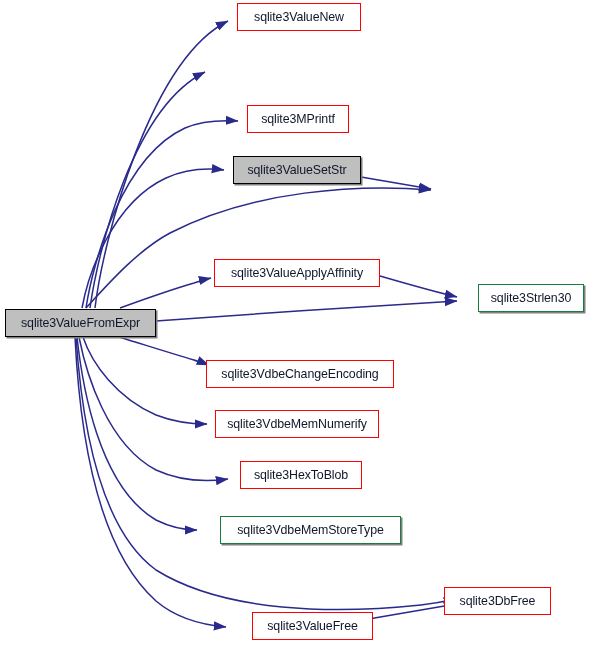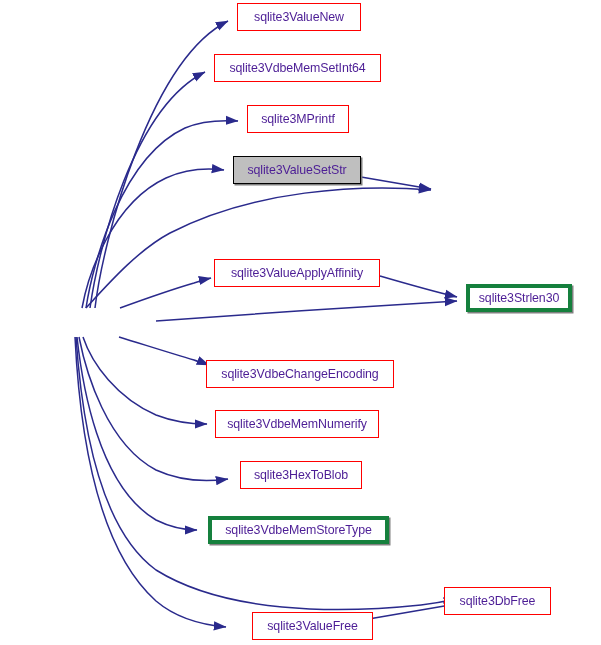--- a/index.html
+++ b/index.html
@@ -24,35 +24,36 @@
     pointer-events: none;
   }
   .node {
     position: absolute;
     box-sizing: border-box;
     display: flex;
     align-items: center;
     justify-content: center;
     font-size: 12.4px;
     line-height: 1;
-    color: #4c1d95;
+    color: #0f172a;
     white-space: nowrap;
     border: 1px solid #ff0000;
     background: #ffffff;
     letter-spacing: -0.1px;
   }
   .node.root {
     border: 1px solid #000000;
     background: #bfbfbf;
     box-shadow: 1.5px 1.5px 0 0 #808080;
   }
   .node.plain {
-    border: 4px solid #15803d;
+    border: 1px solid #15803d;
     background: #ffffff;
     box-shadow: 1.5px 1.5px 0 0 #808080;
+    margin-left: 12px;
   }
   .node.plainfill {
     border: 1px solid #000000;
     background: #bfbfbf;
     box-shadow: 1.5px 1.5px 0 0 #808080;
   }
   .node.red {
     border: 1px solid #ff0000;
     background: #ffffff;
   }
@@ -97,28 +98,28 @@
       <path d="M75,337 C78,398 89,541 156,601 176,618 203,625 226,627"></path>
 
       <path d="M361,177 C385,181 408,185 431,189"></path>
 
       <path d="M380,276 C404,283 432,291 457,297"></path>
 
       <path d="M357,621 C385,616 420,610 456,604"></path>
     </g>
   </svg>
 
+  <div class="node root" style="left:5px; top:309px; width:151px; height:28px;">
+    <span>sqlite3ValueFromExpr</span>
+  </div>
 
   <div class="node red" style="left:237px; top:3px; width:124px; height:28px;">
     <span>sqlite3ValueNew</span>
   </div>
 
-  <div class="node red" style="left:214px; top:54px; width:167px; height:28px;">
-    <span>sqlite3VdbeMemSetInt64</span>
-  </div>
 
   <div class="node red" style="left:247px; top:105px; width:102px; height:28px;">
     <span>sqlite3MPrintf</span>
   </div>
 
   <div class="node plainfill" style="left:233px; top:156px; width:128px; height:28px;">
     <span>sqlite3ValueSetStr</span>
   </div>
 
 

